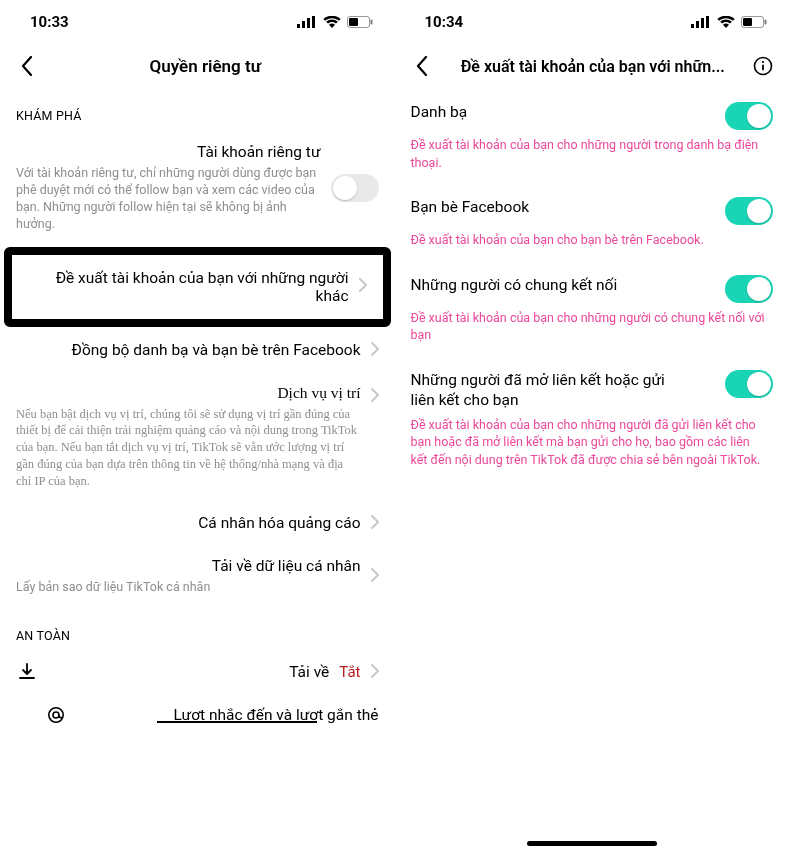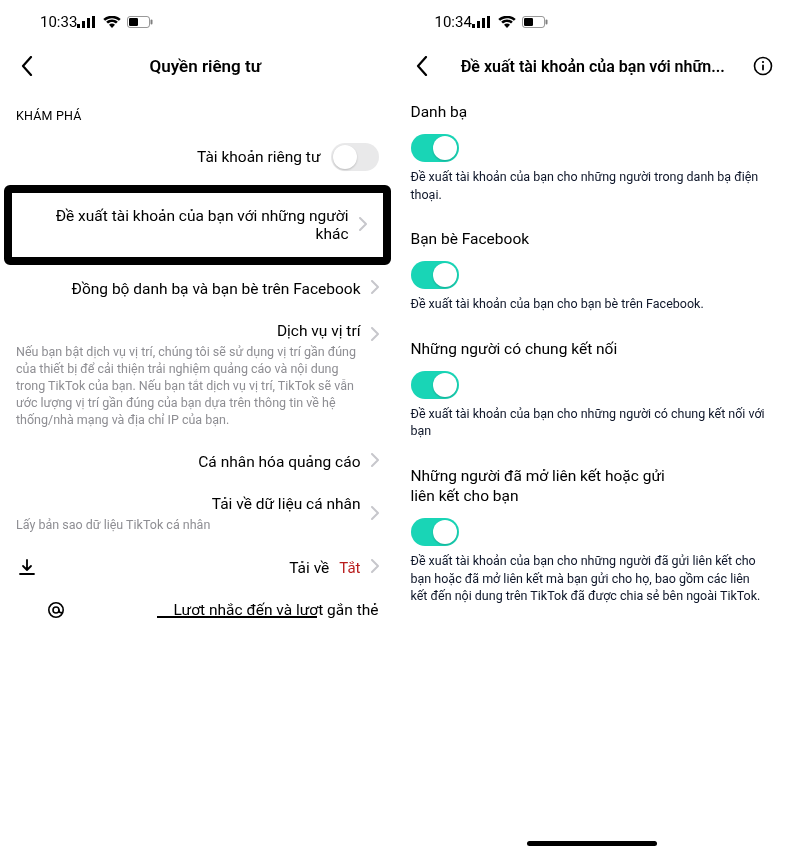--- a/index.html
+++ b/index.html
@@ -19,23 +19,24 @@
     position: relative;
     overflow: hidden;
   }
   .screen + .screen { border-left: 0px solid transparent; }
 
   
   .statusbar {
     height: 44px;
     display: flex;
     align-items: center;
-    padding: 0 22px 0 40px;
+    justify-content: space-between;
+    padding: 0 22px 0 30px;
     font-size: 15px;
-    font-weight: 400;
+    font-weight: 700;
   }
   .status-right { display: flex; align-items: center; gap: 6px; }
   .sig-icon, .wifi-icon, .batt-icon { display: inline-flex; }
 
   
   .header {
     height: 44px;
     display: flex;
     align-items: center;
     padding: 0 12px;
@@ -147,30 +148,29 @@
 
   
   .toggle-row {
     padding: 14px 16px 12px;
   }
   .toggle-row .tr-head {
     display: flex;
     align-items: flex-start;
     justify-content: space-between;
     gap: 12px;
-    flex-direction: column;
   }
   .toggle-row .tr-label {
     font-size: 15.5px;
     color: #000;
     line-height: 1.3;
   }
   .toggle-row .tr-desc {
     font-size: 12.5px;
-    color: #0f172a;
+    color: #ec4899;
     line-height: 1.4;
     margin-top: 6px;
     padding-right: 8px;
   }
 
   
   .home-ind {
     position: absolute;
     bottom: 6px;
     left: 50%;
@@ -230,20 +230,21 @@
         </svg>
     </div>
     <div class="title">Quyền riêng tư</div>
   </div>
 
   <div class="section-title">KHÁM PHÁ</div>
 
   <div class="row">
     <div class="row-main">
       <div class="row-label">Tài khoản riêng tư</div>
+      <div class="row-desc">Với tài khoản riêng tư, chỉ những người dùng được bạn phê duyệt mới có thể follow bạn và xem các video của bạn. Những người follow hiện tại sẽ không bị ảnh hưởng.</div>
     </div>
     <div class="toggle off">
         <div class="knob"></div>
       </div>
   </div>
 
   <div class="highlight">
     <div class="row">
       <div class="row-main">
         <div class="row-label">Đề xuất tài khoản của bạn với những người khác</div>
@@ -260,21 +261,21 @@
     <div class="row-main">
       <div class="row-label">Đồng bộ danh bạ và bạn bè trên Facebook</div>
     </div>
     <span class="chevron">
       <svg width="8" height="14" viewBox="0 0 8 14">
           <path d="M1 1 L7 7 L1 13" fill="none" stroke="#c7c7cc" stroke-width="2" stroke-linecap="round" stroke-linejoin="round"></path>
         </svg>
     </span>
   </div>
 
-  <div class="row" style="align-items:flex-start;">
+  <div class="row" style="align-items:flex-start;font-family:Liberation Serif, serif;">
     <div class="row-main">
       <div class="row-label">Dịch vụ vị trí</div>
       <div class="row-desc">Nếu bạn bật dịch vụ vị trí, chúng tôi sẽ sử dụng vị trí gần đúng của thiết bị để cải thiện trải nghiệm quảng cáo và nội dung trong TikTok của bạn. Nếu bạn tắt dịch vụ vị trí, TikTok sẽ vẫn ước lượng vị trí gần đúng của bạn dựa trên thông tin về hệ thống/nhà mạng và địa chỉ IP của bạn.</div>
     </div>
     <span class="chevron" style="margin-top:4px;">
       <svg width="8" height="14" viewBox="0 0 8 14">
           <path d="M1 1 L7 7 L1 13" fill="none" stroke="#c7c7cc" stroke-width="2" stroke-linecap="round" stroke-linejoin="round"></path>
         </svg>
     </span>
   </div>
@@ -296,20 +297,21 @@
       <div class="row-label">Tải về dữ liệu cá nhân</div>
       <div class="row-desc">Lấy bản sao dữ liệu TikTok cá nhân</div>
     </div>
     <span class="chevron">
       <svg width="8" height="14" viewBox="0 0 8 14">
           <path d="M1 1 L7 7 L1 13" fill="none" stroke="#c7c7cc" stroke-width="2" stroke-linecap="round" stroke-linejoin="round"></path>
         </svg>
     </span>
   </div>
 
+  <div class="section-title">AN TOÀN</div>
 
   <div class="row">
     <span class="row-icon">
       <svg width="18" height="18" viewBox="0 0 18 18">
           <path d="M9 1 V11 M5 7 L9 11 L13 7 M2 15 H16" fill="none" stroke="#000" stroke-width="1.8" stroke-linecap="round" stroke-linejoin="round"></path>
         </svg>
     </span>
     <div class="row-main">
       <div class="row-label">Tải về</div>
     </div>

